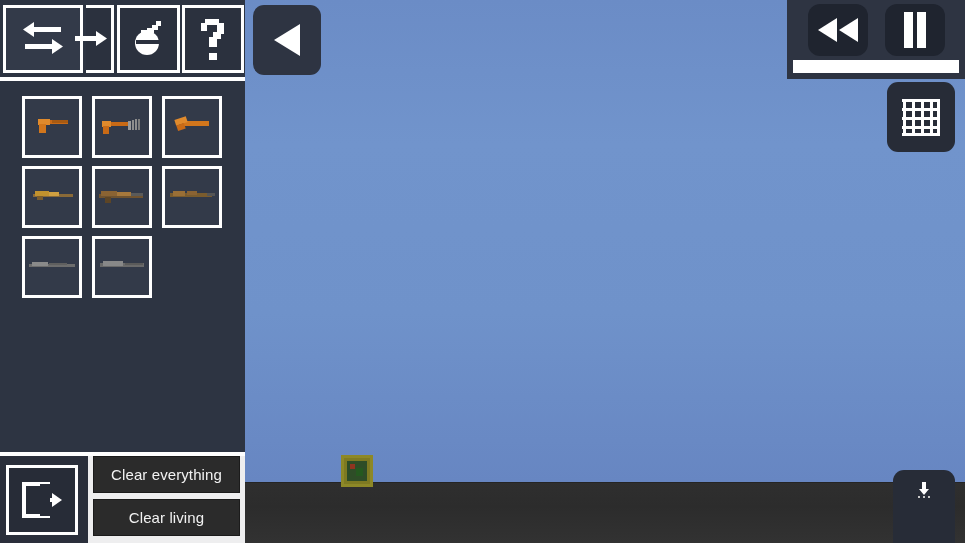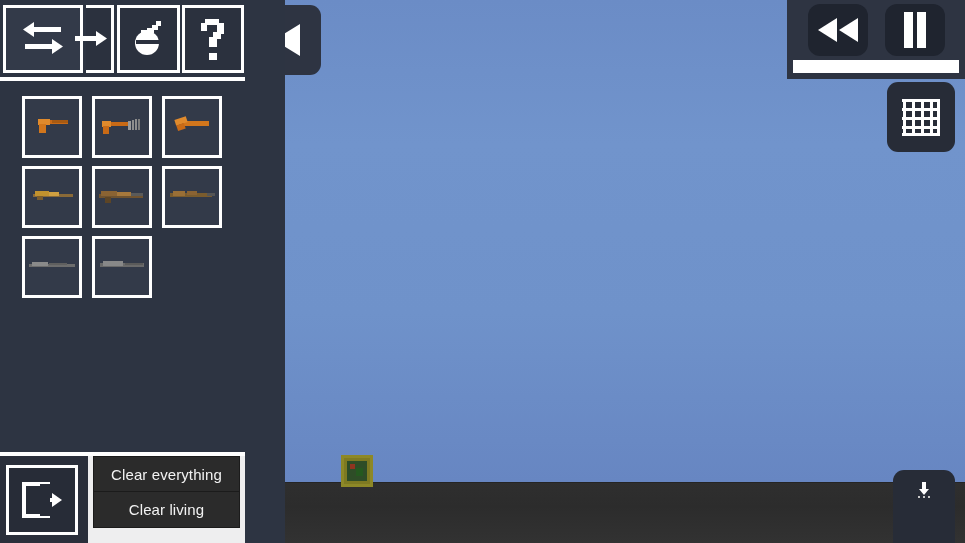--- a/index.html
+++ b/index.html
@@ -26,21 +26,21 @@
   .world-rifle{position:absolute;left:118px;top:431px;width:88px;height:16px;}
   .world-rifle .r-body{position:absolute;left:0;top:7px;width:88px;height:5px;
     background:#31353d;transform:rotate(-7deg);transform-origin:left center;}
   .world-rifle .r-stock{position:absolute;left:56px;top:2px;width:30px;height:8px;
     background:#3a3e46;transform:rotate(-7deg);transform-origin:left center;}
   .world-rifle .r-grip{position:absolute;left:44px;top:10px;width:8px;height:9px;
     background:#2b2f36;transform:rotate(-7deg);transform-origin:left center;}
 
   
   .panel{position:absolute;left:0;top:0;width:245px;height:543px;
-         background:#2d3442;padding-left:40px;}
+         background:#2d3442;}
   .panel-body{position:absolute;left:0;top:0;width:245px;height:452px;
          background:#2d3442;}
 
   
   .toolbar{position:absolute;left:0;top:0;width:245px;height:78px;}
   .tb-btn{position:absolute;top:5px;height:68px;box-sizing:border-box;
           border:3px solid #ffffff;background:#2b313e;}
   .tb-btn.sel{background:#333a49;}
   .tb-1{left:3px;width:80px;}
   .tb-2{left:86px;width:28px;border-left:none;}
@@ -63,21 +63,21 @@
       background:#2a2f3b;}
   .pb-line{position:absolute;left:0;top:0;width:245px;height:4px;background:#ffffff;}
   .exit-btn{position:absolute;left:6px;top:13px;width:72px;height:70px;
       box-sizing:border-box;border:3px solid #ffffff;background:#272c37;}
   .clear-wrap{position:absolute;left:88px;top:0px;width:157px;height:91px;
       background:rgba(255,255,255,0.92);}
   .clear-btn{position:absolute;left:5px;width:147px;height:37px;box-sizing:border-box;
       background:#2b2b2b;border:1px solid #1b1b1b;color:#f2f2f2;font-size:15px;
       display:flex;align-items:center;justify-content:center;letter-spacing:.1px;}
   .cb-1{top:4px;}
-  .cb-2{top:39px;}
+  .cb-2{top:47px;}
 
   
   .back-btn{position:absolute;left:253px;top:5px;width:68px;height:70px;
       background:#2e3442;border-radius:11px;display:flex;align-items:center;justify-content:center;}
 
   .topright{position:absolute;left:787px;top:0px;width:178px;height:79px;
       background:#2e3442;}
   .tr-btn{position:absolute;top:4px;width:60px;height:52px;background:#1f242f;
       border-radius:12px;display:flex;align-items:center;justify-content:center;}
   .tr-rew{left:21px;}

